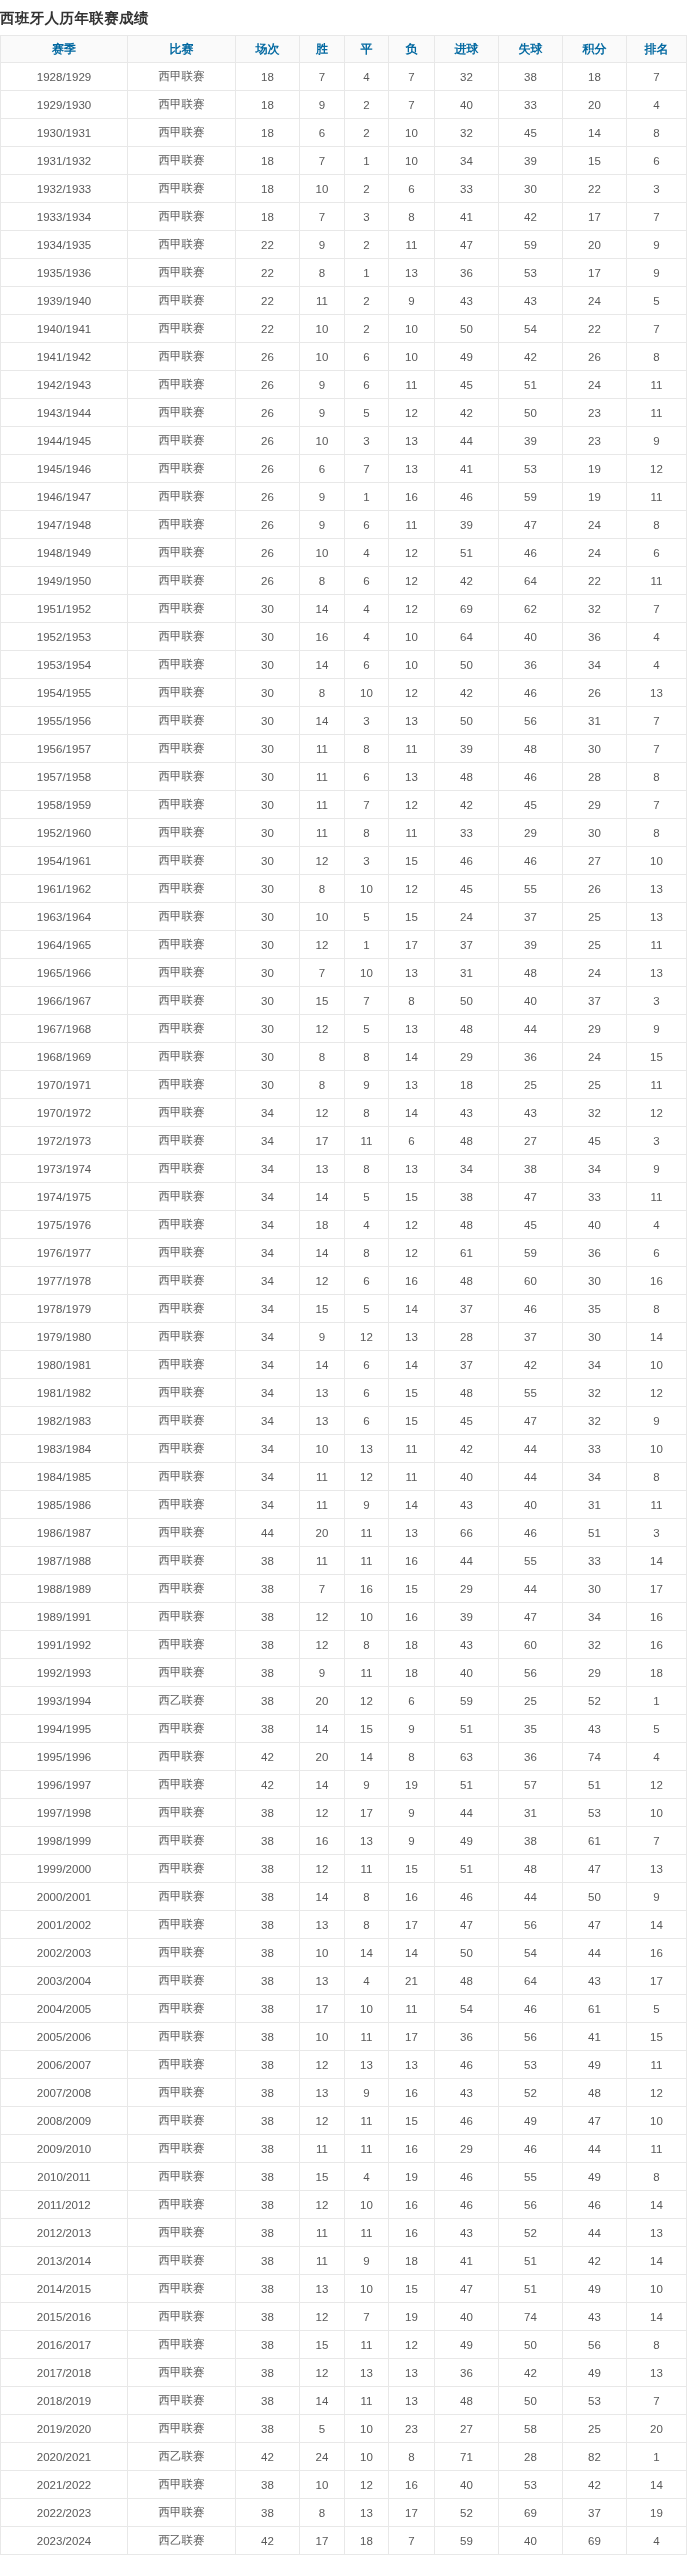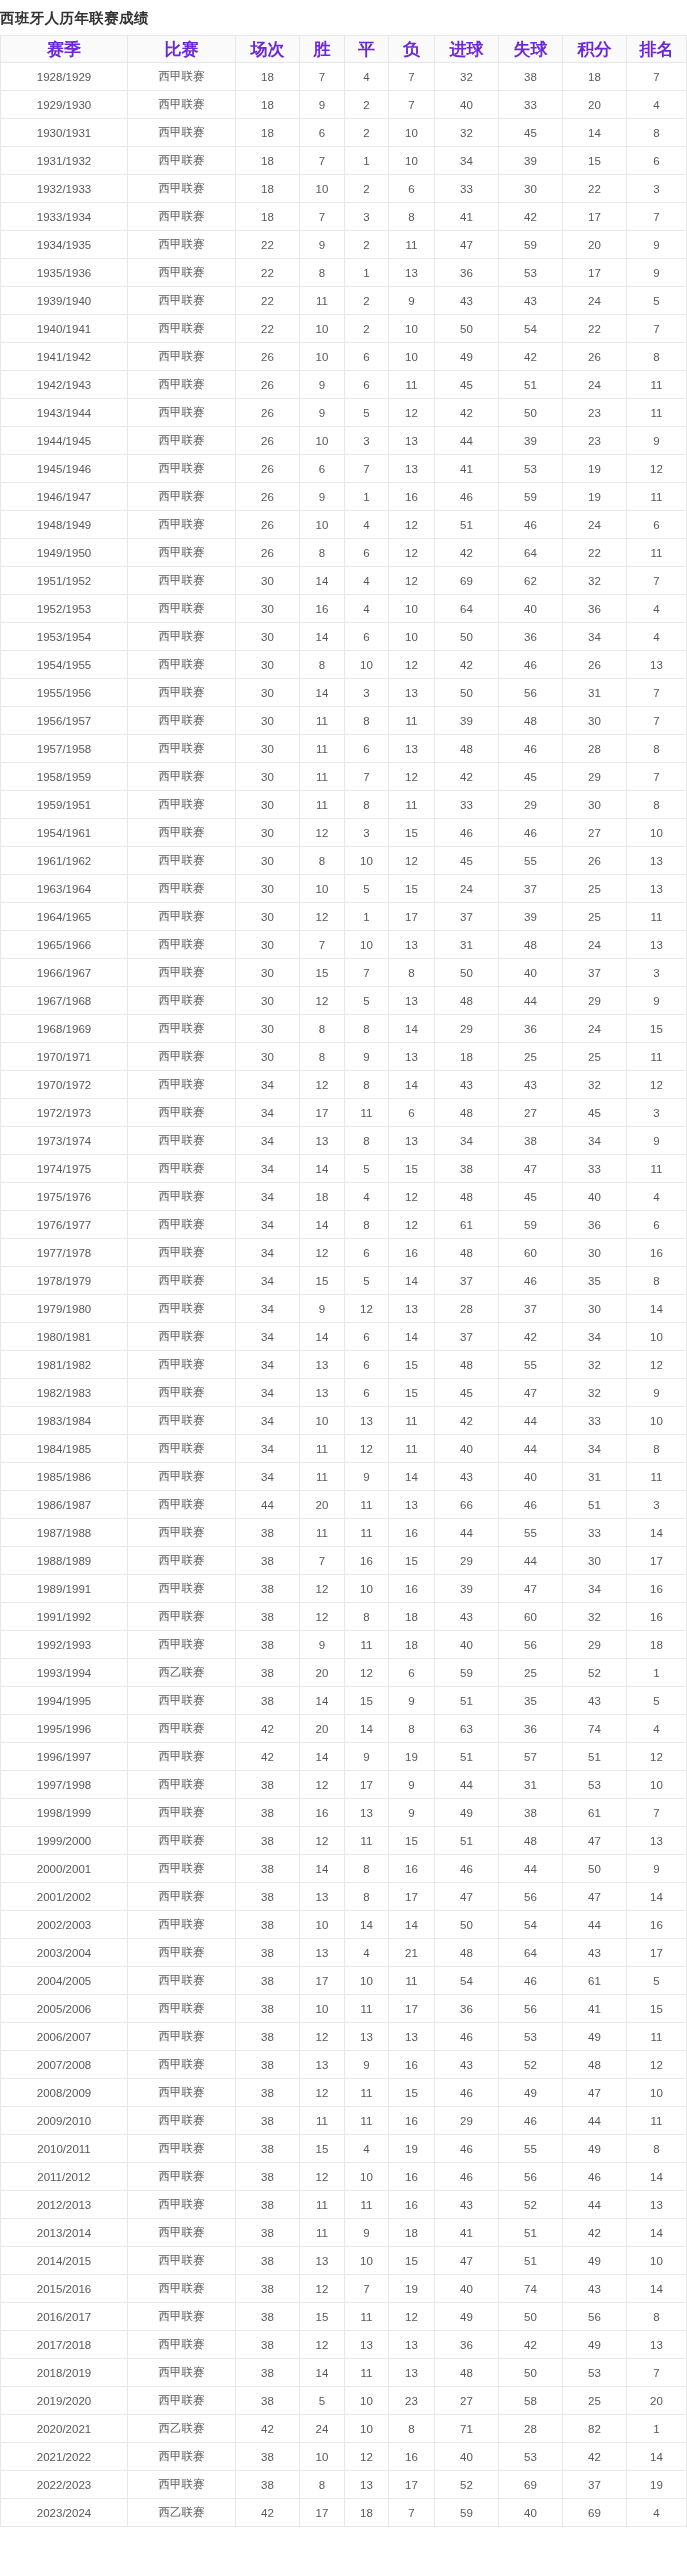--- a/index.html
+++ b/index.html
@@ -30,24 +30,24 @@
     border: 1px solid #e8e8e8;
     text-align: center;
     vertical-align: middle;
     font-size: 11.5px;
     color: #595959;
     overflow: hidden;
     white-space: nowrap;
   }
   .results-table thead th {
     background: #fafafa;
-    color: #6d28d9;
+    color: #0369a1;
     font-weight: bold;
     height: 27px;
-    font-size: 17px;
+    font-size: 12px;
   }
   .results-table tbody td {
     background: #ffffff;
     height: 28px;
   }
   
   col.c-season  { width: 127px; }
   col.c-comp    { width: 108px; }
   col.c-played  { width: 64px; }
   col.c-wins    { width: 45px; }
@@ -278,20 +278,32 @@
           <td>26</td>
           <td>9</td>
           <td>1</td>
           <td>16</td>
           <td>46</td>
           <td>59</td>
           <td>19</td>
           <td>11</td>
         </tr>
         <tr>
+          <td>1947/1948</td>
+          <td>西甲联赛</td>
+          <td>26</td>
+          <td>9</td>
+          <td>6</td>
+          <td>11</td>
+          <td>39</td>
+          <td>47</td>
+          <td>24</td>
+          <td>8</td>
+        </tr>
+        <tr>
           <td>1948/1949</td>
           <td>西甲联赛</td>
           <td>26</td>
           <td>10</td>
           <td>4</td>
           <td>12</td>
           <td>51</td>
           <td>46</td>
           <td>24</td>
           <td>6</td>
@@ -398,21 +410,21 @@
           <td>30</td>
           <td>11</td>
           <td>7</td>
           <td>12</td>
           <td>42</td>
           <td>45</td>
           <td>29</td>
           <td>7</td>
         </tr>
         <tr>
-          <td>1959/1951</td>
+          <td>1952/1960</td>
           <td>西甲联赛</td>
           <td>30</td>
           <td>11</td>
           <td>8</td>
           <td>11</td>
           <td>33</td>
           <td>29</td>
           <td>30</td>
           <td>8</td>
         </tr>

